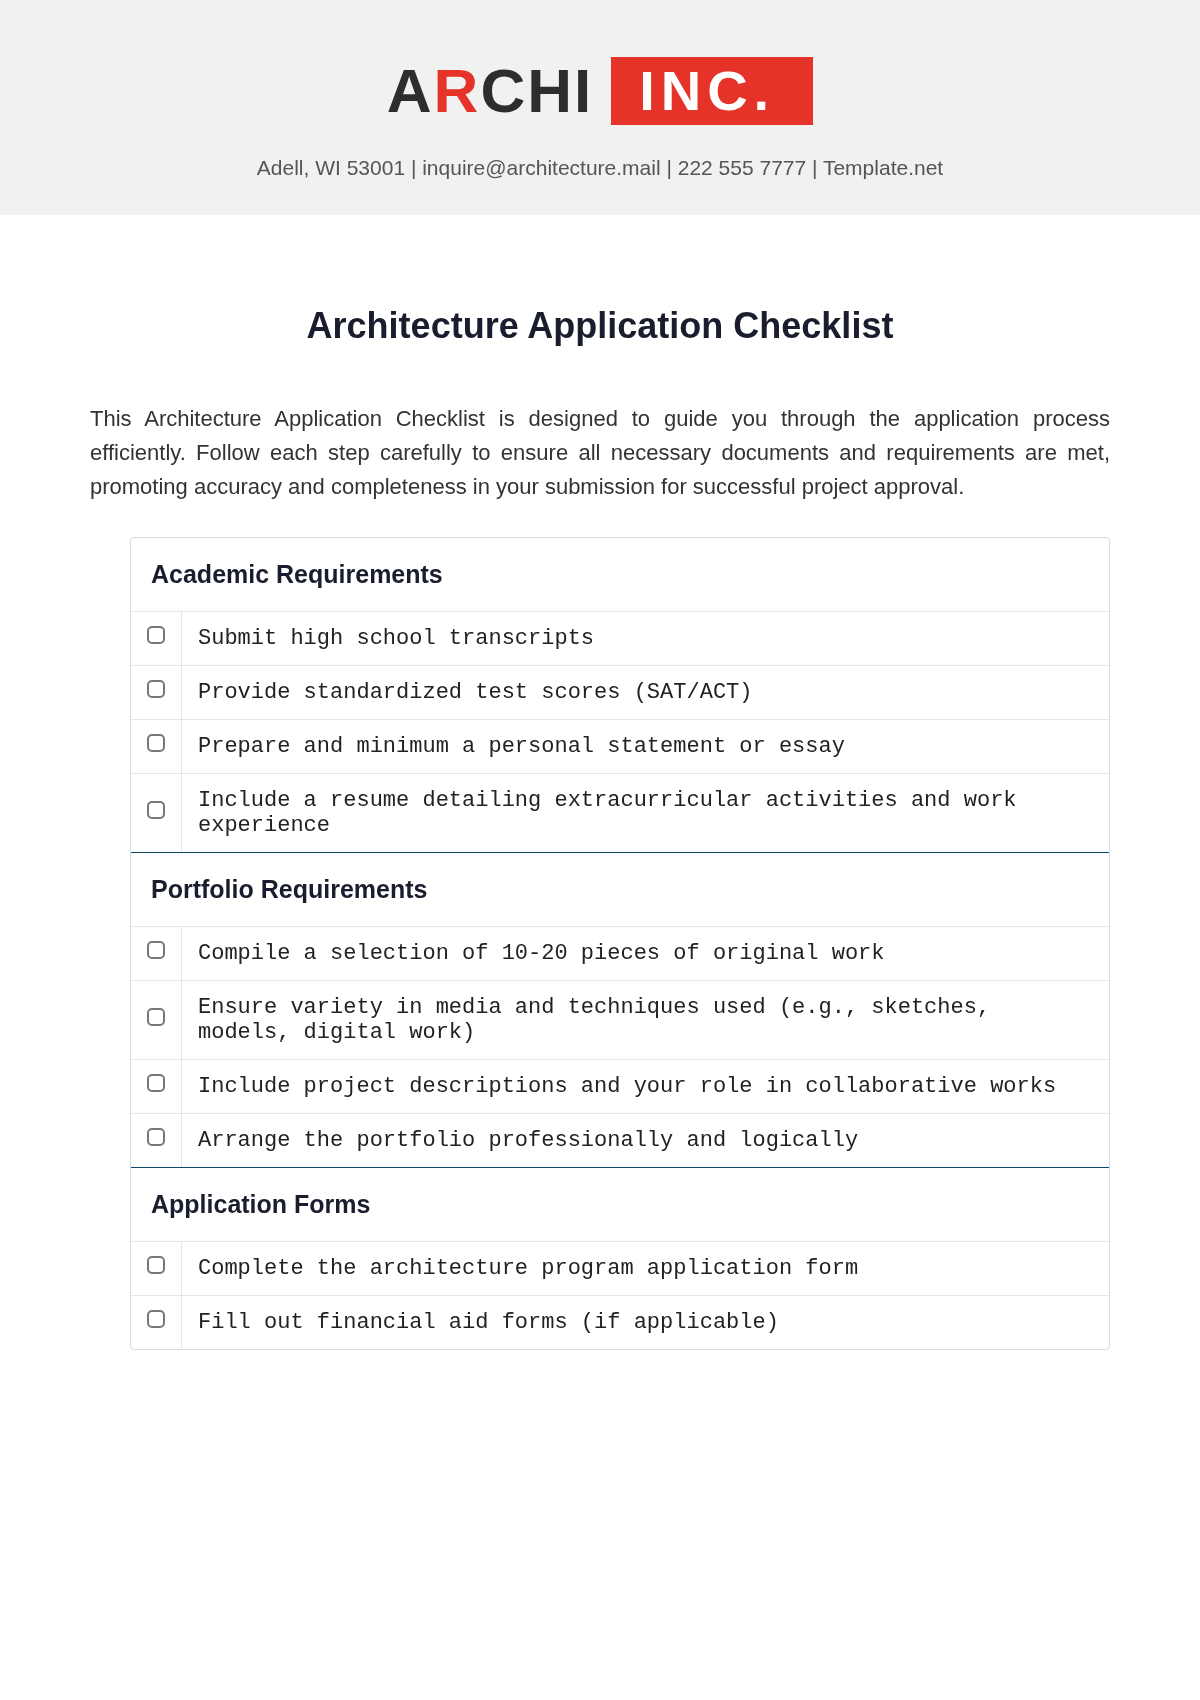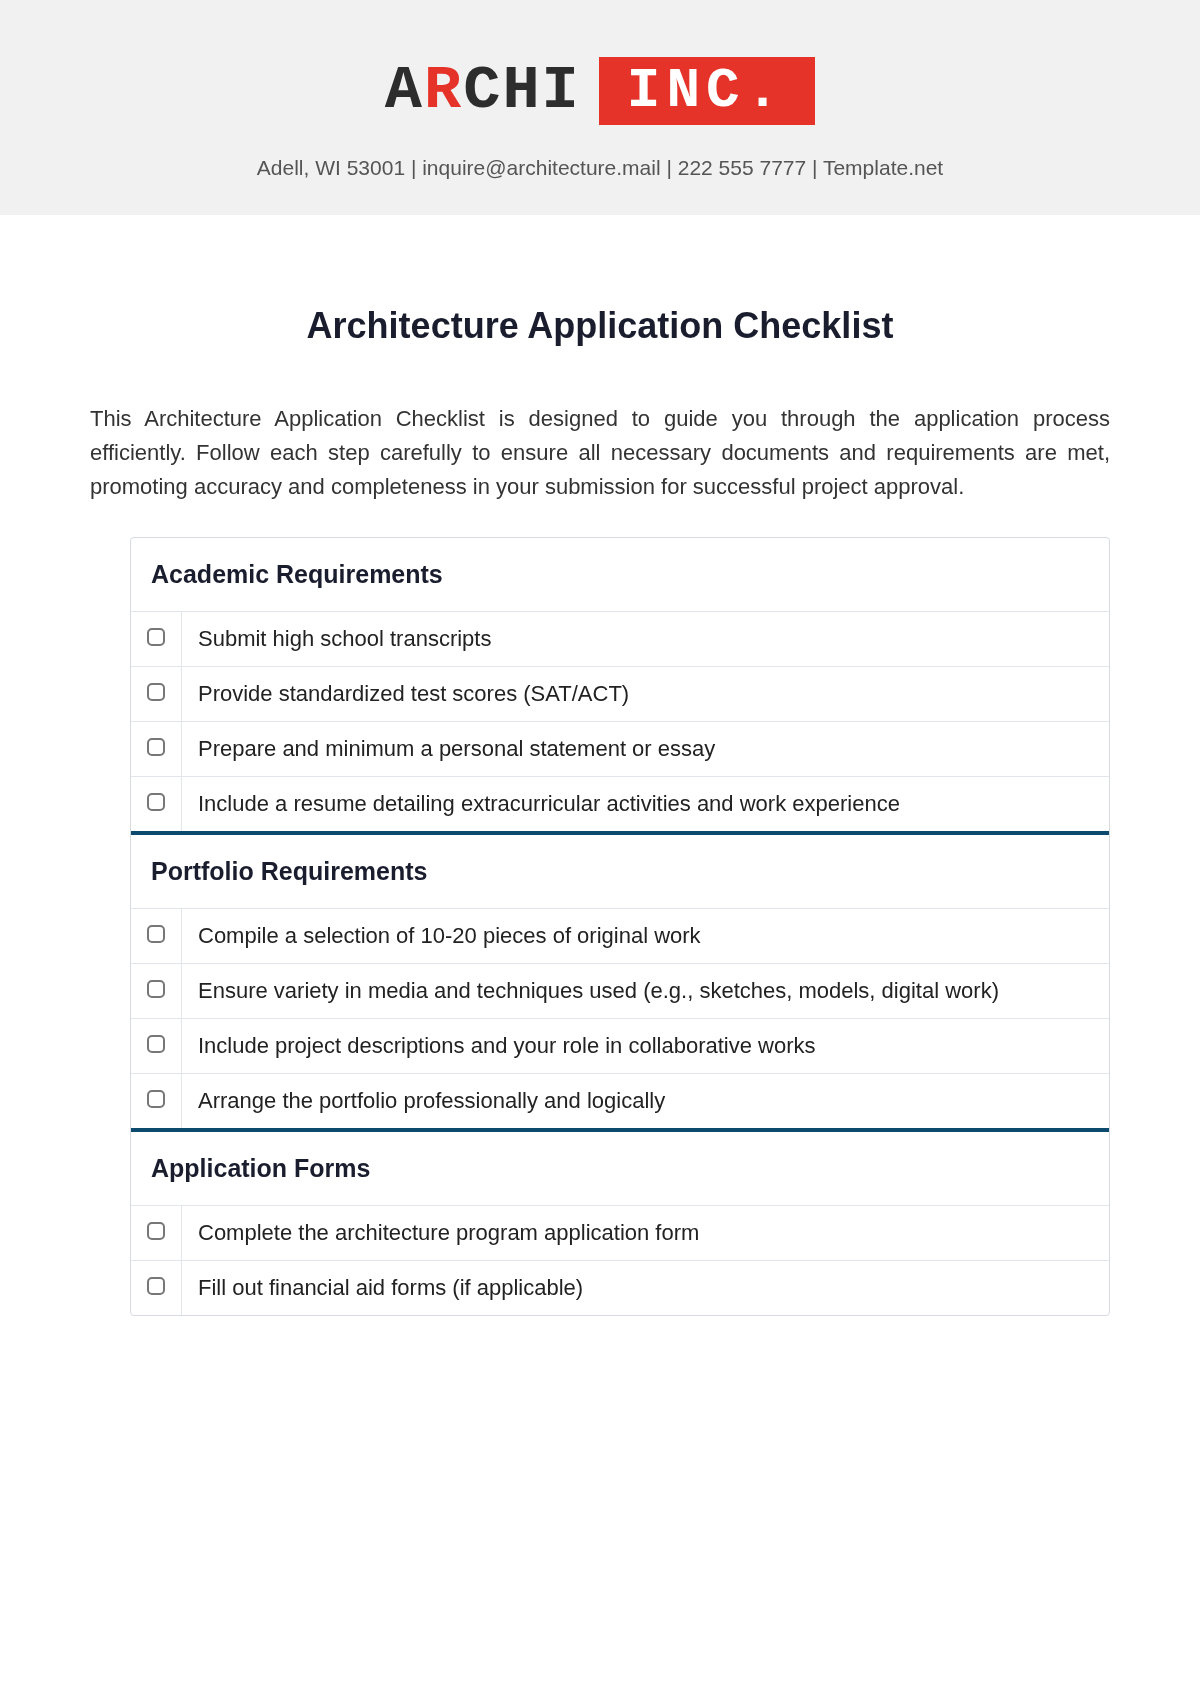--- a/index.html
+++ b/index.html
@@ -7,38 +7,37 @@
   .header-band {
     background: #f1f1f1;
     width: 100%;
     padding: 55px 0 35px 0;
     text-align: center;
   }
   .logo {
     display: inline-flex;
     align-items: center;
     gap: 18px;
-    font-family: Liberation Mono, monospace;
   }
   .logo-archi {
     font-size: 62px;
     font-weight: 900;
     letter-spacing: 2px;
     color: #2d2d2d;
   }
   .logo-archi .red-slash {
     color: #e63329;
   }
   .logo-inc-box {
     background: #e63329;
     color: #fff;
     font-size: 56px;
     font-weight: 900;
     letter-spacing: 6px;
-    padding: 6px 30px 6px 28px;
+    padding: 6px 38px 6px 28px;
     display: inline-block;
     line-height: 1;
   }
   .contact-line {
     margin-top: 30px;
     color: #555;
     font-size: 21px;
   }
   .page {
     padding: 90px 90px 0 90px;
@@ -61,26 +60,27 @@
     border: 1px solid #d7dadf;
     border-radius: 4px;
     overflow: hidden;
     margin-left: 40px;
   }
   .section-head {
     font-size: 25px;
     font-weight: 800;
     color: #1a1d2e;
     padding: 22px 20px 22px 20px;
-    border-top: 4px solid #0c4a6e;
+    border-top: 1px solid #0c4a6e;
   }
   .section-head:first-child { border-top: none; }
   table.items {
     width: 100%;
     border-collapse: collapse;
+    font-family: Liberation Mono, monospace;
   }
   table.items td {
     border-top: 1px solid #e2e5ea;
     padding: 14px 16px;
     font-size: 22px;
     color: #222;
     vertical-align: middle;
   }
   table.items td.cb-cell {
     width: 46px;

